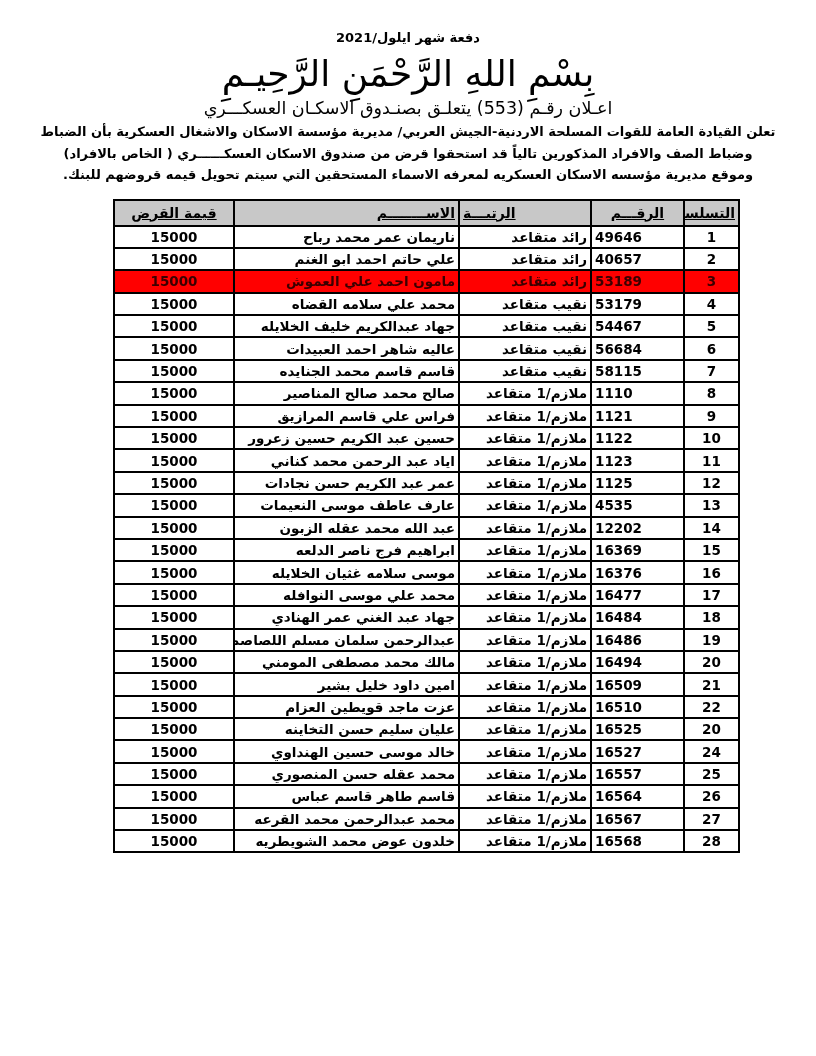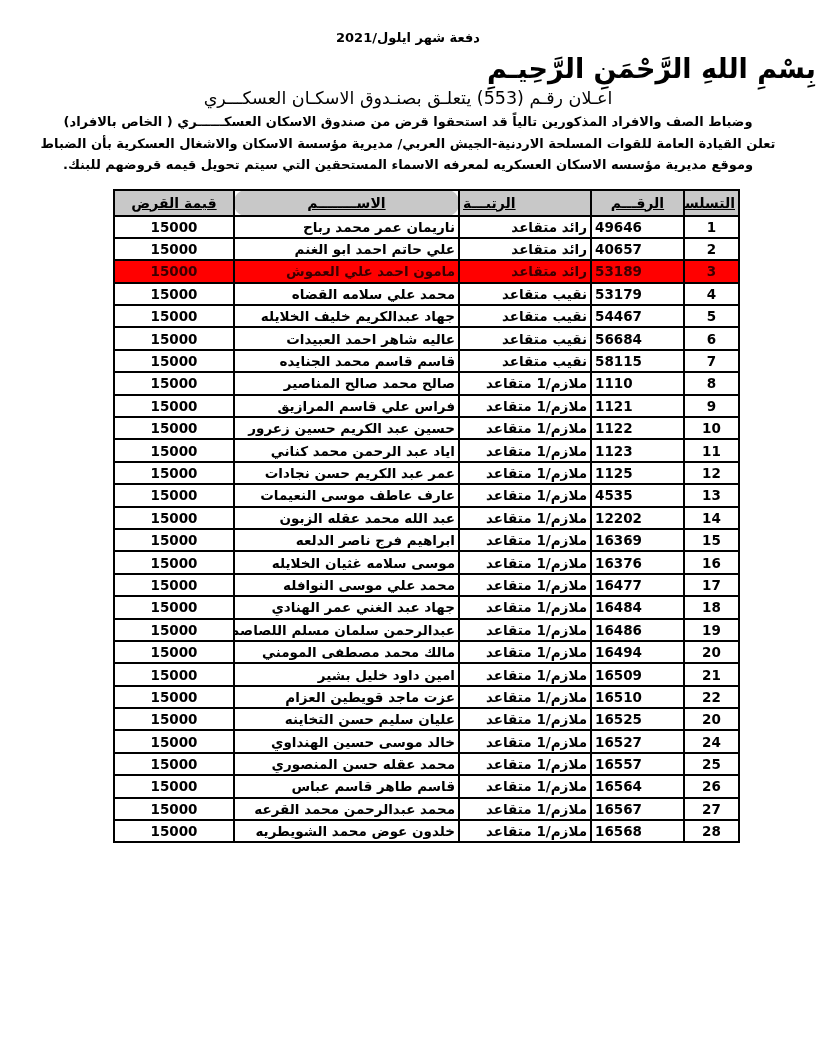--- a/index.html
+++ b/index.html
@@ -21,24 +21,24 @@
     font-weight: bold;
     color: #000;
     margin-left: 48px;
   }
   .batch-line {
     text-align: center;
     font-size: 13px;
     letter-spacing: 0;
   }
   .bismillah {
-    text-align: right;
-    font-size: 27px;
+    text-align: center;
+    font-size: 36px;
     margin-top: 8px;
-    font-weight: bold;
+    font-weight: normal;
   }
   .doc-title {
     text-align: center;
     font-size: 17.5px;
     margin-top: 4px;
     font-weight: normal;
   }
   .intro {
     text-align: center;
     font-size: 13px;
@@ -68,21 +68,21 @@
   }
   table.loans td {
     height: 22.4px;
     font-size: 13.5px;
     padding: 0 3px;
     background: #ffffff;
   }
   th.h-serial { text-align: center; }
   th.h-number { text-align: center; }
   th.h-rank   { text-align: left; }
-  th.h-name   { text-align: center; border-radius: 12px; }
+  th.h-name   { text-align: right; }
   th.h-loan   { text-align: center; }
   td.c-serial { text-align: center; font-size: 14px; }
   td.c-number { text-align: left; direction: ltr; padding-left: 6px; font-size: 14px; }
   td.c-rank   { text-align: right; padding-right: 2px; font-size: 13px; }
   td.c-name   { text-align: right; padding-right: 2px; font-size: 13px; }
   td.c-loan   { text-align: center; font-size: 14px; }
   tr.hl td {
     background: var(--highlight-bg, #ff0000);
     color: var(--highlight-text, #3b0000);
   }
@@ -92,22 +92,22 @@
 
 <div class="page">
 
   <div class="batch-line">دفعة شهر ايلول/2021</div>
 
   <div class="bismillah">بِسْمِ اللهِ الرَّحْمَنِ الرَّحِيـمِ</div>
 
   <div class="doc-title">اعـلان رقـم (553) يتعلـق بصنـدوق الاسكـان العسكـــري</div>
 
   <div class="intro">
+    <div>تعلن القيادة العامة للقوات المسلحة الاردنية-الجيش العربي/ مديرية مؤسسة الاسكان والاشغال العسكرية بأن الضباط</div>
     <div>وضباط الصف والافراد المذكورين تالياً قد استحقوا قرض من صندوق الاسكان العسكــــــري ( الخاص بالافراد)</div>
-    <div>تعلن القيادة العامة للقوات المسلحة الاردنية-الجيش العربي/ مديرية مؤسسة الاسكان والاشغال العسكرية بأن الضباط</div>
     <div>وموقع مديرية مؤسسه الاسكان العسكريه لمعرفه الاسماء المستحقين التي سيتم تحويل قيمه قروضهم للبنك.</div>
   </div>
 
   <table class="loans">
     <colgroup>
       <col style="width:55px">
       <col style="width:93px">
       <col style="width:132px">
       <col style="width:225px">
       <col style="width:120px">

